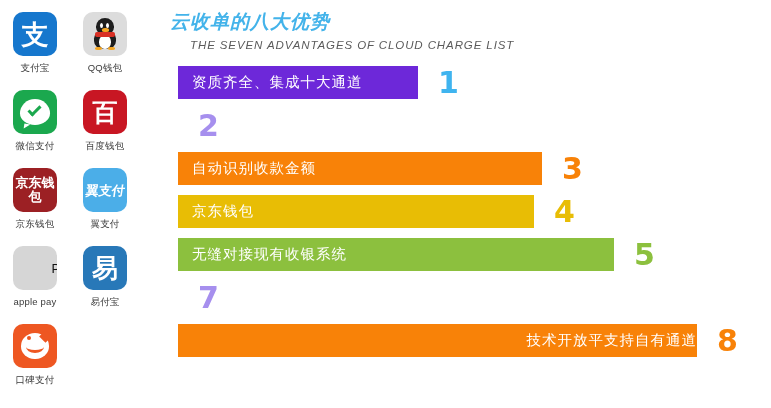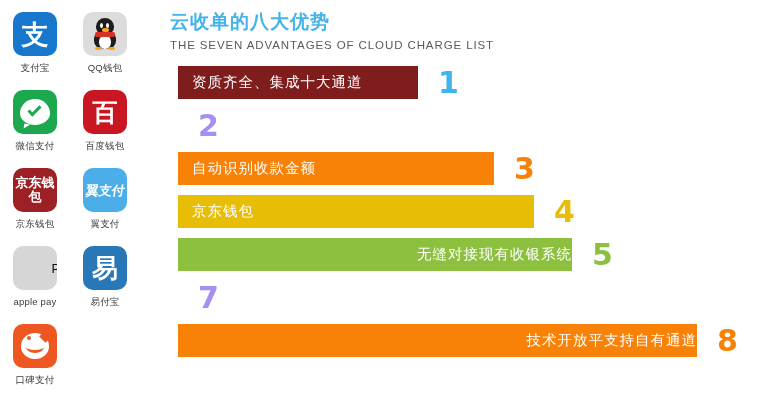--- a/index.html
+++ b/index.html
@@ -103,28 +103,28 @@
     width:18px; height:9px; border-bottom:3.5px solid #EE5722;
     border-radius:0 0 50% 50%;
   }
   .koubei .smile:after {
     content:""; position:absolute; right:-1px; top:-1px;
     width:9px; height:9px; background:#EE5722; transform:rotate(45deg);
   }
   .koubei .dot { position:absolute; left:6px; top:3px; width:4px; height:4px; background:#EE5722; border-radius:50%; }
 
   
-  .header { position:absolute; left:170px; top:10px; }
+  .header { position:absolute; left:170px; top:10px;font-style:italic; }
   .title-cn {
     font-size:19px; font-weight:bold; color:#43B3EA;
     letter-spacing:1px; line-height:24px;
   }
   .title-en {
     font-size:11.5px; color:#5a5a5a; letter-spacing:.9px;
-    margin-top:4px; line-height:14px;
+    margin-top:4px; line-height:14px;margin-left:20px;
   }
 
   
   .chart { position:absolute; left:178px; top:66px; width:593px; }
   .bar-row {
     position:relative; height:33px; margin-bottom:10px;
     display:flex; align-items:center;
   }
   .bar {
     height:33px; display:flex; align-items:center;
@@ -228,42 +228,42 @@
 
   </div>
 
   <div class="header">
     <div class="title-cn">云收单的八大优势</div>
     <div class="title-en">THE SEVEN ADVANTAGES OF CLOUD CHARGE LIST</div>
   </div>
 
   <div class="chart">
       <div class="bar-row">
-        <div class="bar" style="width: 240px; background: #7f1d1d;">
+        <div class="bar" style="width: 240px; background: #6d28d9;">
           <span class="bar-label">资质齐全、集成十大通道</span>
         </div>
         <span class="bar-num" style="color: rgb(63, 180, 239);">1</span>
       </div>
       <div class="bar-row">
         <span class="bar-num" style="color: rgb(166, 143, 238);">2</span>
       </div>
       <div class="bar-row">
-        <div class="bar" style="width: 316px; background: rgb(248, 130, 8);">
+        <div class="bar" style="width: 364px; background: rgb(248, 130, 8);">
           <span class="bar-label">自动识别收款金额</span>
         </div>
         <span class="bar-num" style="color: rgb(248, 130, 8);">3</span>
       </div>
       <div class="bar-row">
         <div class="bar" style="width: 356px; background: rgb(232, 189, 5);">
           <span class="bar-label">京东钱包</span>
         </div>
         <span class="bar-num" style="color: rgb(232, 189, 5);">4</span>
       </div>
       <div class="bar-row">
-        <div class="bar" style="width: 394px; background: rgb(140, 192, 62); justify-content: flex-end;">
+        <div class="bar" style="width: 436px; background: rgb(140, 192, 62);">
           <span class="bar-label">无缝对接现有收银系统</span>
         </div>
         <span class="bar-num" style="color: rgb(140, 192, 62);">5</span>
       </div>
       <div class="bar-row">
         <span class="bar-num" style="color: rgb(166, 143, 238);">7</span>
       </div>
       <div class="bar-row">
         <div class="bar" style="width: 519px; background: rgb(248, 130, 8); justify-content: flex-end;">
           <span class="bar-label">技术开放平支持自有通道</span>

